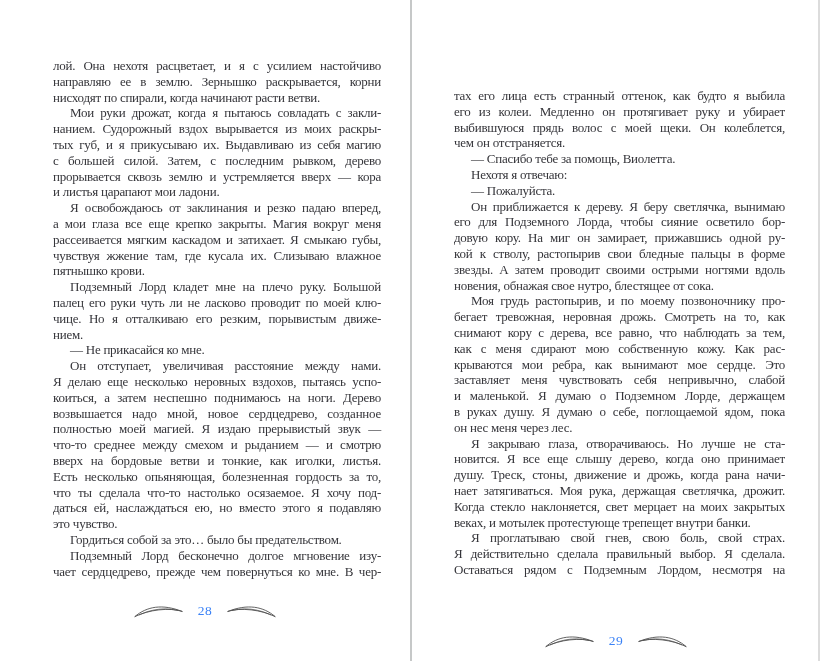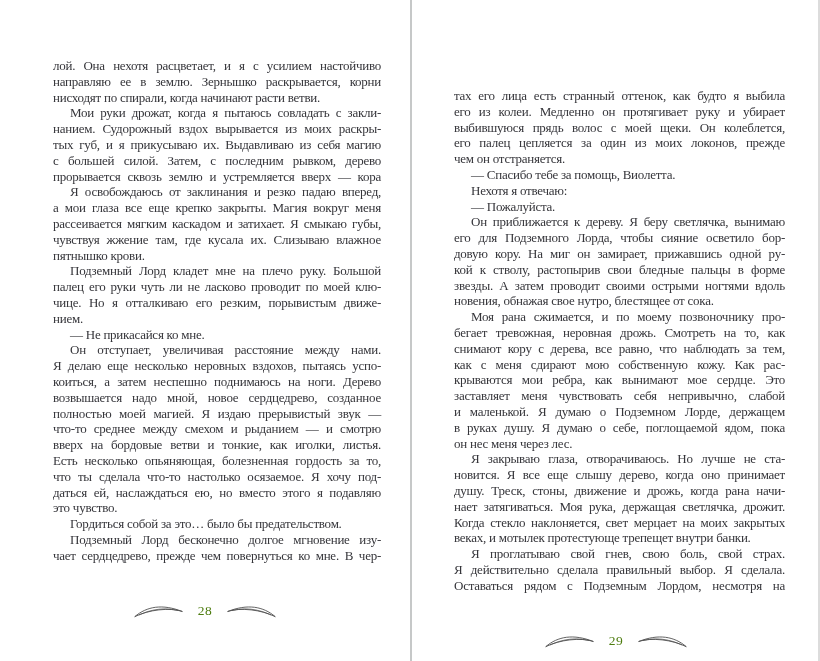--- a/index.html
+++ b/index.html
@@ -44,21 +44,21 @@
   .line.j { text-align: justify; text-align-last: justify; }
   .line.i { text-indent: 17px; font-family: Liberation Serif, serif; }
 
   .page-footer {
     position: absolute; top: 600px; left: 0; width: 100%;
     height: 22px;
     display: flex; align-items: center; justify-content: center;
     gap: 13px;
   }
   .page-number {
-    color: #4d7c0f;
+    color: #3b82f6;
     font-size: 13.5px;
     letter-spacing: 0.5px;
   }
   .flourish { display: block; }
   .flourish.mirrored { transform: scaleX(-1); }
 </style>
 </head>
 <body>
 
 <div class="book">
@@ -66,20 +66,21 @@
   <section class="page page-left">
     <div class="text-column">
         <div class="line j">лой. Она нехотя расцветает, и я с усилием настойчиво</div>
         <div class="line j">направляю ее в землю. Зернышко раскрывается, корни</div>
         <div class="line">нисходят по спирали, когда начинают расти ветви.</div>
         <div class="line j i">Мои руки дрожат, когда я пытаюсь совладать с закли-</div>
         <div class="line j">нанием. Судорожный вздох вырывается из моих раскры-</div>
         <div class="line j">тых губ, и я прикусываю их. Выдавливаю из себя магию</div>
         <div class="line j">с большей силой. Затем, с последним рывком, дерево</div>
         <div class="line j">прорывается сквозь землю и устремляется вверх — кора</div>
+        <div class="line">и листья царапают мои ладони.</div>
         <div class="line j i">Я освобождаюсь от заклинания и резко падаю вперед,</div>
         <div class="line j">а мои глаза все еще крепко закрыты. Магия вокруг меня</div>
         <div class="line j">рассеивается мягким каскадом и затихает. Я смыкаю губы,</div>
         <div class="line j">чувствуя жжение там, где кусала их. Слизываю влажное</div>
         <div class="line">пятнышко крови.</div>
         <div class="line j i">Подземный Лорд кладет мне на плечо руку. Большой</div>
         <div class="line j">палец его руки чуть ли не ласково проводит по моей клю-</div>
         <div class="line j">чице. Но я отталкиваю его резким, порывистым движе-</div>
         <div class="line">нием.</div>
         <div class="line i">— Не прикасайся ко мне.</div>
@@ -111,32 +112,31 @@
     </div>
   </section>
 
   <div class="gutter-divider"></div>
 
   <section class="page page-right">
     <div class="text-column">
         <div class="line j">тах его лица есть странный оттенок, как будто я выбила</div>
         <div class="line j">его из колеи. Медленно он протягивает руку и убирает</div>
         <div class="line j">выбившуюся прядь волос с моей щеки. Он колеблется,</div>
-        <div class="line j">его палец цепляется за один из моих локонов, прежде</div>
         <div class="line">чем он отстраняется.</div>
         <div class="line i">— Спасибо тебе за помощь, Виолетта.</div>
         <div class="line i">Нехотя я отвечаю:</div>
         <div class="line i">— Пожалуйста.</div>
         <div class="line j i">Он приближается к дереву. Я беру светлячка, вынимаю</div>
         <div class="line j">его для Подземного Лорда, чтобы сияние осветило бор-</div>
         <div class="line j">довую кору. На миг он замирает, прижавшись одной ру-</div>
         <div class="line j">кой к стволу, растопырив свои бледные пальцы в форме</div>
         <div class="line j">звезды. А затем проводит своими острыми ногтями вдоль</div>
         <div class="line">новения, обнажая свое нутро, блестящее от сока.</div>
-        <div class="line j i">Моя рана сжимается, и по моему позвоночнику про-</div>
+        <div class="line j i">Моя грудь растопырив, и по моему позвоночнику про-</div>
         <div class="line j">бегает тревожная, неровная дрожь. Смотреть на то, как</div>
         <div class="line j">снимают кору с дерева, все равно, что наблюдать за тем,</div>
         <div class="line j">как с меня сдирают мою собственную кожу. Как рас-</div>
         <div class="line j">крываются мои ребра, как вынимают мое сердце. Это</div>
         <div class="line j">заставляет меня чувствовать себя непривычно, слабой</div>
         <div class="line j">и маленькой. Я думаю о Подземном Лорде, держащем</div>
         <div class="line j">в руках душу. Я думаю о себе, поглощаемой ядом, пока</div>
         <div class="line">он нес меня через лес.</div>
         <div class="line j i">Я закрываю глаза, отворачиваюсь. Но лучше не ста-</div>
         <div class="line j">новится. Я все еще слышу дерево, когда оно принимает</div>

